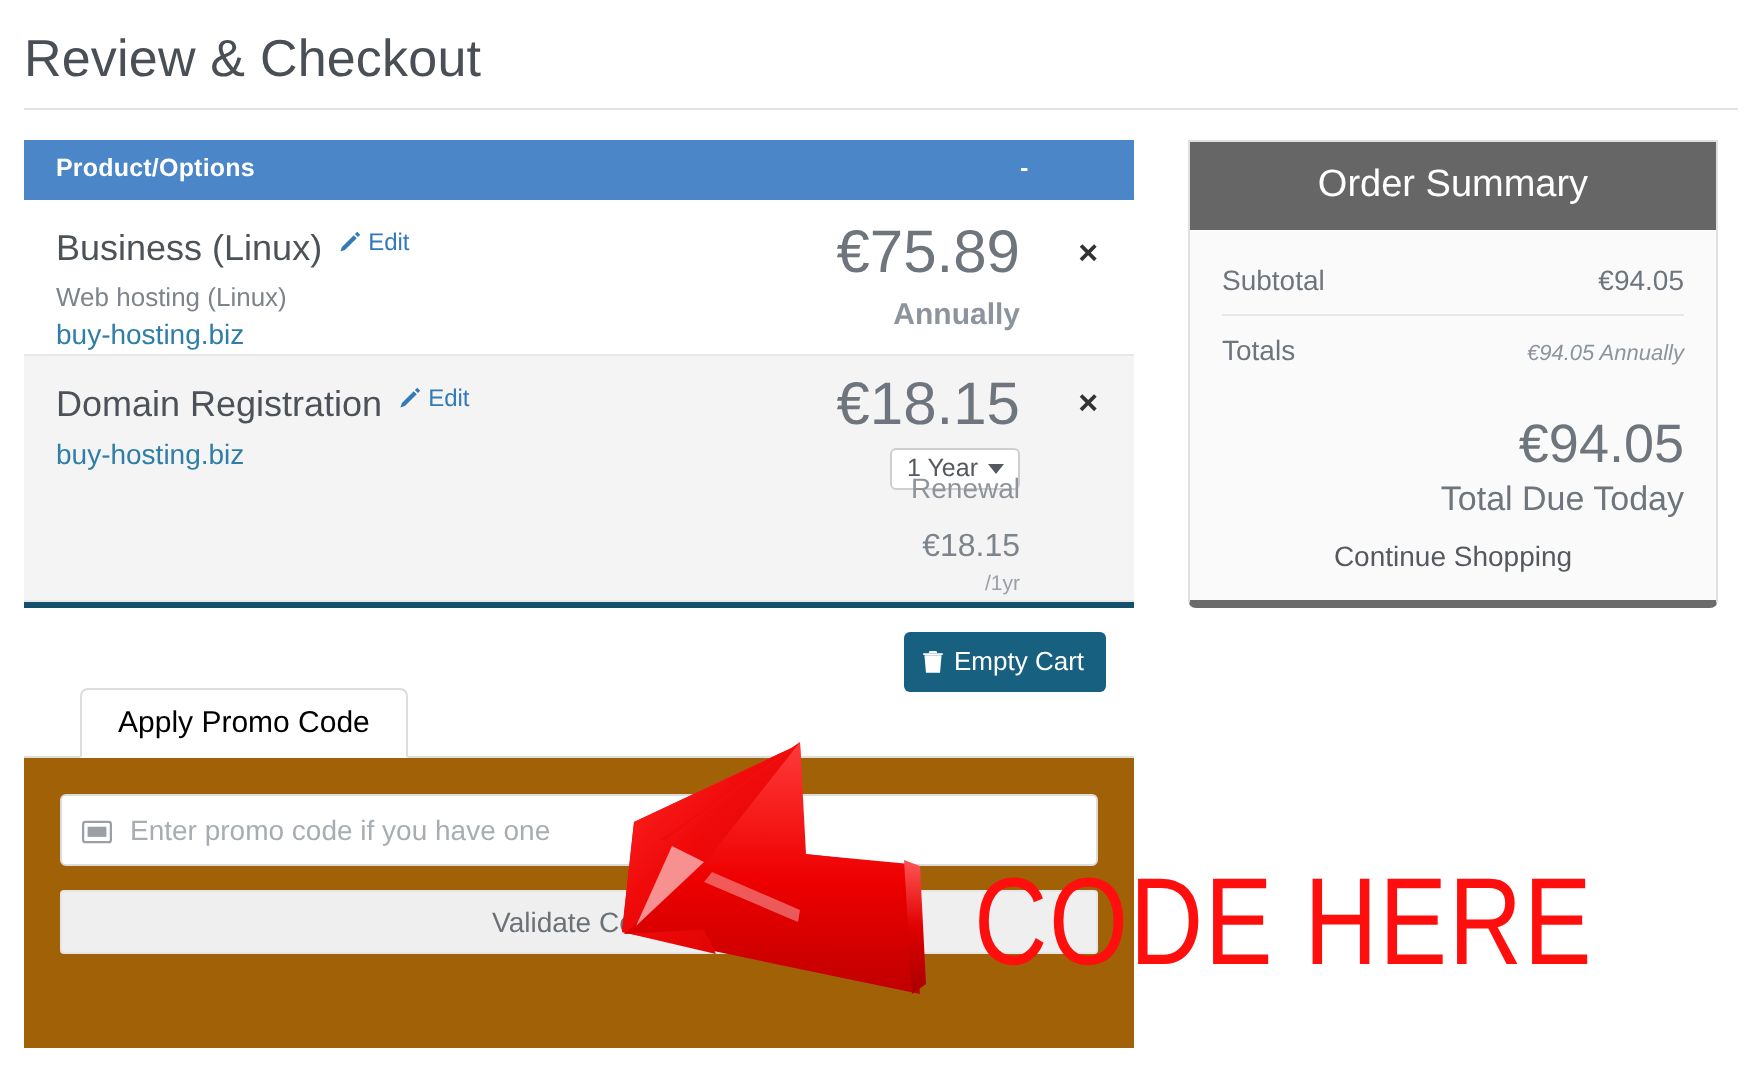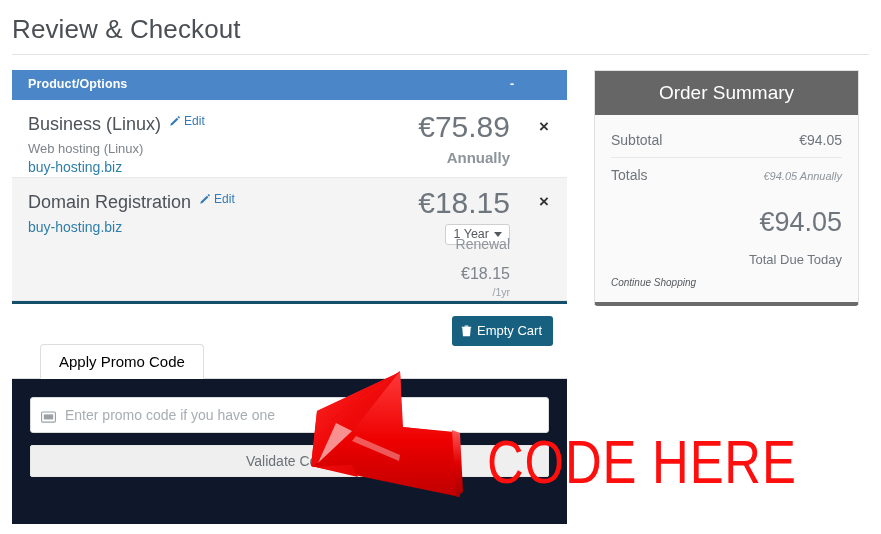--- a/index.html
+++ b/index.html
@@ -122,21 +122,21 @@
   .promo-tabs { position:relative; height:35px; }
   .tab-active {
     position:absolute; left:28px; top:0; height:35px;
     background:#ffffff; border:1px solid #ddd; border-bottom:1px solid #fff;
     border-radius:4px 4px 0 0; padding:0 18px;
     display:flex; align-items:center; font-size:15px; color:#000000;
     box-sizing:border-box; z-index:2; cursor:pointer;
   }
   .tabs-rule { position:absolute; left:0; top:34px; width:555px; height:1px; background:#ddd; }
   .promo-body {
-    position:relative; background:#0f172a; padding:18px 18px 0 18px;
+    position:relative; background:#a16207; padding:18px 18px 0 18px;
     box-sizing:border-box; width:555px; height:145px;
   }
   .promo-input {
     position:relative; width:519px; height:36px; box-sizing:border-box;
     border:1px solid #dcdcdc; border-radius:3px; background:#fff;
     display:flex; align-items:center; padding-left:10px; gap:9px;
   }
   .ticket-icon { width:15px; height:12px; display:inline-block; flex:none; }
   .promo-ph { font-size:14px; color:#a7adb3; }
   .validate-btn {
@@ -165,31 +165,31 @@
     display:flex; justify-content:space-between; align-items:baseline;
     padding: 7px 0 9px 0; border-bottom:1px solid #e8e8e8;
   }
   .sum-line.last { border-bottom:none; padding-top:9px; }
   .sum-label { font-size:14px; color:#6e757c; }
   .sum-val { font-size:14px; color:#6e757c; }
   .sum-val.small-italic { font-size:11px; font-style:italic; color:#8d949b;margin-left:40px; }
 
   .total-block { text-align:right; margin-top:16px; }
   .total-amount { font-size:27px; color:#6e757c; line-height:1.05; }
-  .total-label { font-size:13px; color:#6e757c; margin-top:16px; }
+  .total-label { font-size:17px; color:#6e757c; margin-top:4px; }
 
   .checkout-btn {
     display:block; margin: 17px 0 0 auto; width:168px; height:54px;
     background:#f98010; color:#fff; border:none; border-radius:4px;
     font-size:20px; font-weight:700; cursor:pointer;
     font-family:"Liberation Sans", sans-serif;
     display:flex; align-items:center; justify-content:center; gap:8px;
   }
   .continue-shop {
-    text-align:left; font-size:10px; color:#55595e; margin-top:10px; cursor:pointer;font-style:italic;
+    text-align:center; font-size:14px; color:#55595e; margin-top:10px; cursor:pointer;
   }
 
   
   .overlay { position:absolute; left:0; top:0; width:881px; height:534px; pointer-events:none; }
   .code-here {
     position:absolute; left:487px; top:431px;
     font-family:"Liberation Sans Narrow","Liberation Sans", sans-serif;
     font-size:62px; font-weight:400; color:#ff0e0e;
     letter-spacing:1px; line-height:1;
     transform: scaleX(0.82); transform-origin: left top;

